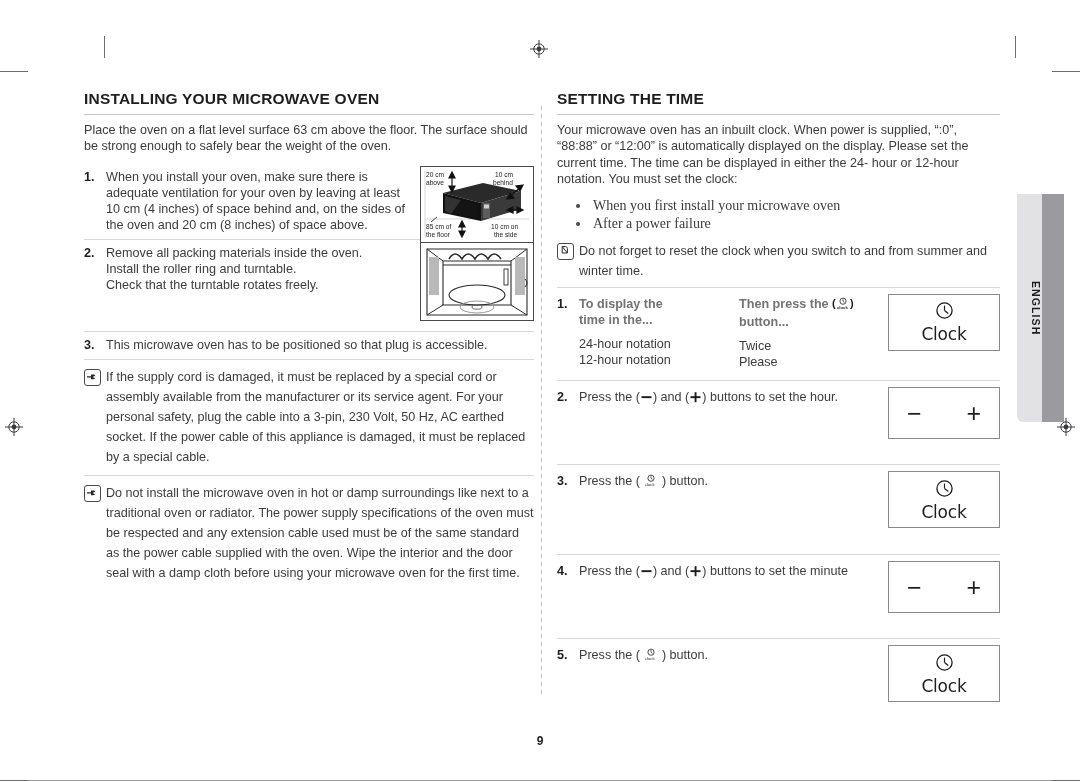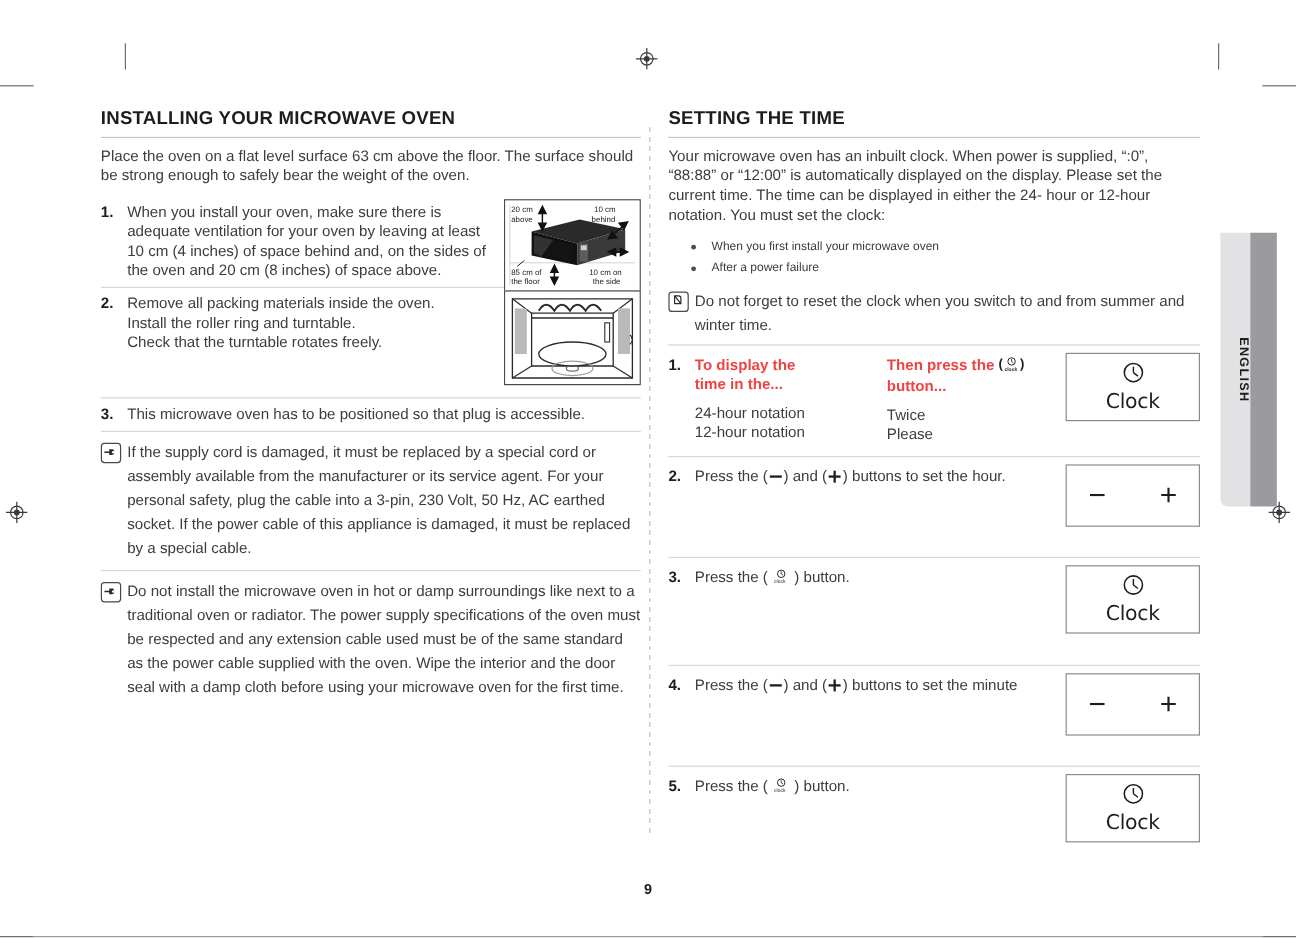--- a/index.html
+++ b/index.html
@@ -63,31 +63,31 @@
      display:block;position:relative;background:#fff;}
 
   
   .illus{position:absolute;right:0;border:1px solid #4a4a4a;background:#fff;overflow:hidden;}
   .illus-1{top:2px;width:112px;height:75px;}
   .illus-2{top:2px;width:112px;height:77px;}
   .illus svg{display:block;}
 
   
   .bullets{margin:2px 0 6px 0;padding:0;list-style:none;}
-  .bullets li{font-size:10px;line-height:18px;padding-left:36px;position:relative;}
+  .bullets li{font-size:14px;line-height:18px;padding-left:36px;position:relative;font-family:Liberation Serif, serif;}
   .bullets li:before{content:"";position:absolute;left:19px;top:7px;width:4px;height:4px;border-radius:50%;background:#4a4a4a;}
 
   .rstep{position:relative;display:flex;padding:8px 0 9px 0;min-height:56px;}
   .rstep .num{width:22px;flex:0 0 22px;font-weight:bold;font-size:12.6px;color:#1d1d1d;line-height:16.6px;}
   .rstep .body{flex:1 1 auto;font-size:12.6px;line-height:16.6px;padding-right:125px;}
 
   .keytable{display:flex;font-size:12.6px;}
   .keytable .kcol1{width:160px;}
   .keytable .kcol2{width:150px;}
-  .kth{font-weight:bold;color:#ef4444;line-height:16.6px;}
+  .kth{font-weight:bold;color:#737373;line-height:16.6px;}
   .ktd{line-height:16.6px;color:#3c3c3c;}
 
   
   .btnbox{position:absolute;right:0;border:1px solid #8a8a8a;background:#fff;
      display:flex;flex-direction:column;align-items:center;justify-content:center;}
   .btn-clock{width:110px;height:55px;}
   .btn-pm{width:110px;height:50px;}
   .btn-clock .lbl{font-size:17px;color:#1d1d1d;line-height:18px;margin-top:1px;
      font-family:"DejaVu Sans", sans-serif;font-weight:400;letter-spacing:-.2px;}
   .pm-row{display:flex;width:100%;justify-content:space-between;padding:0 18px;box-sizing:border-box;align-items:center;}

